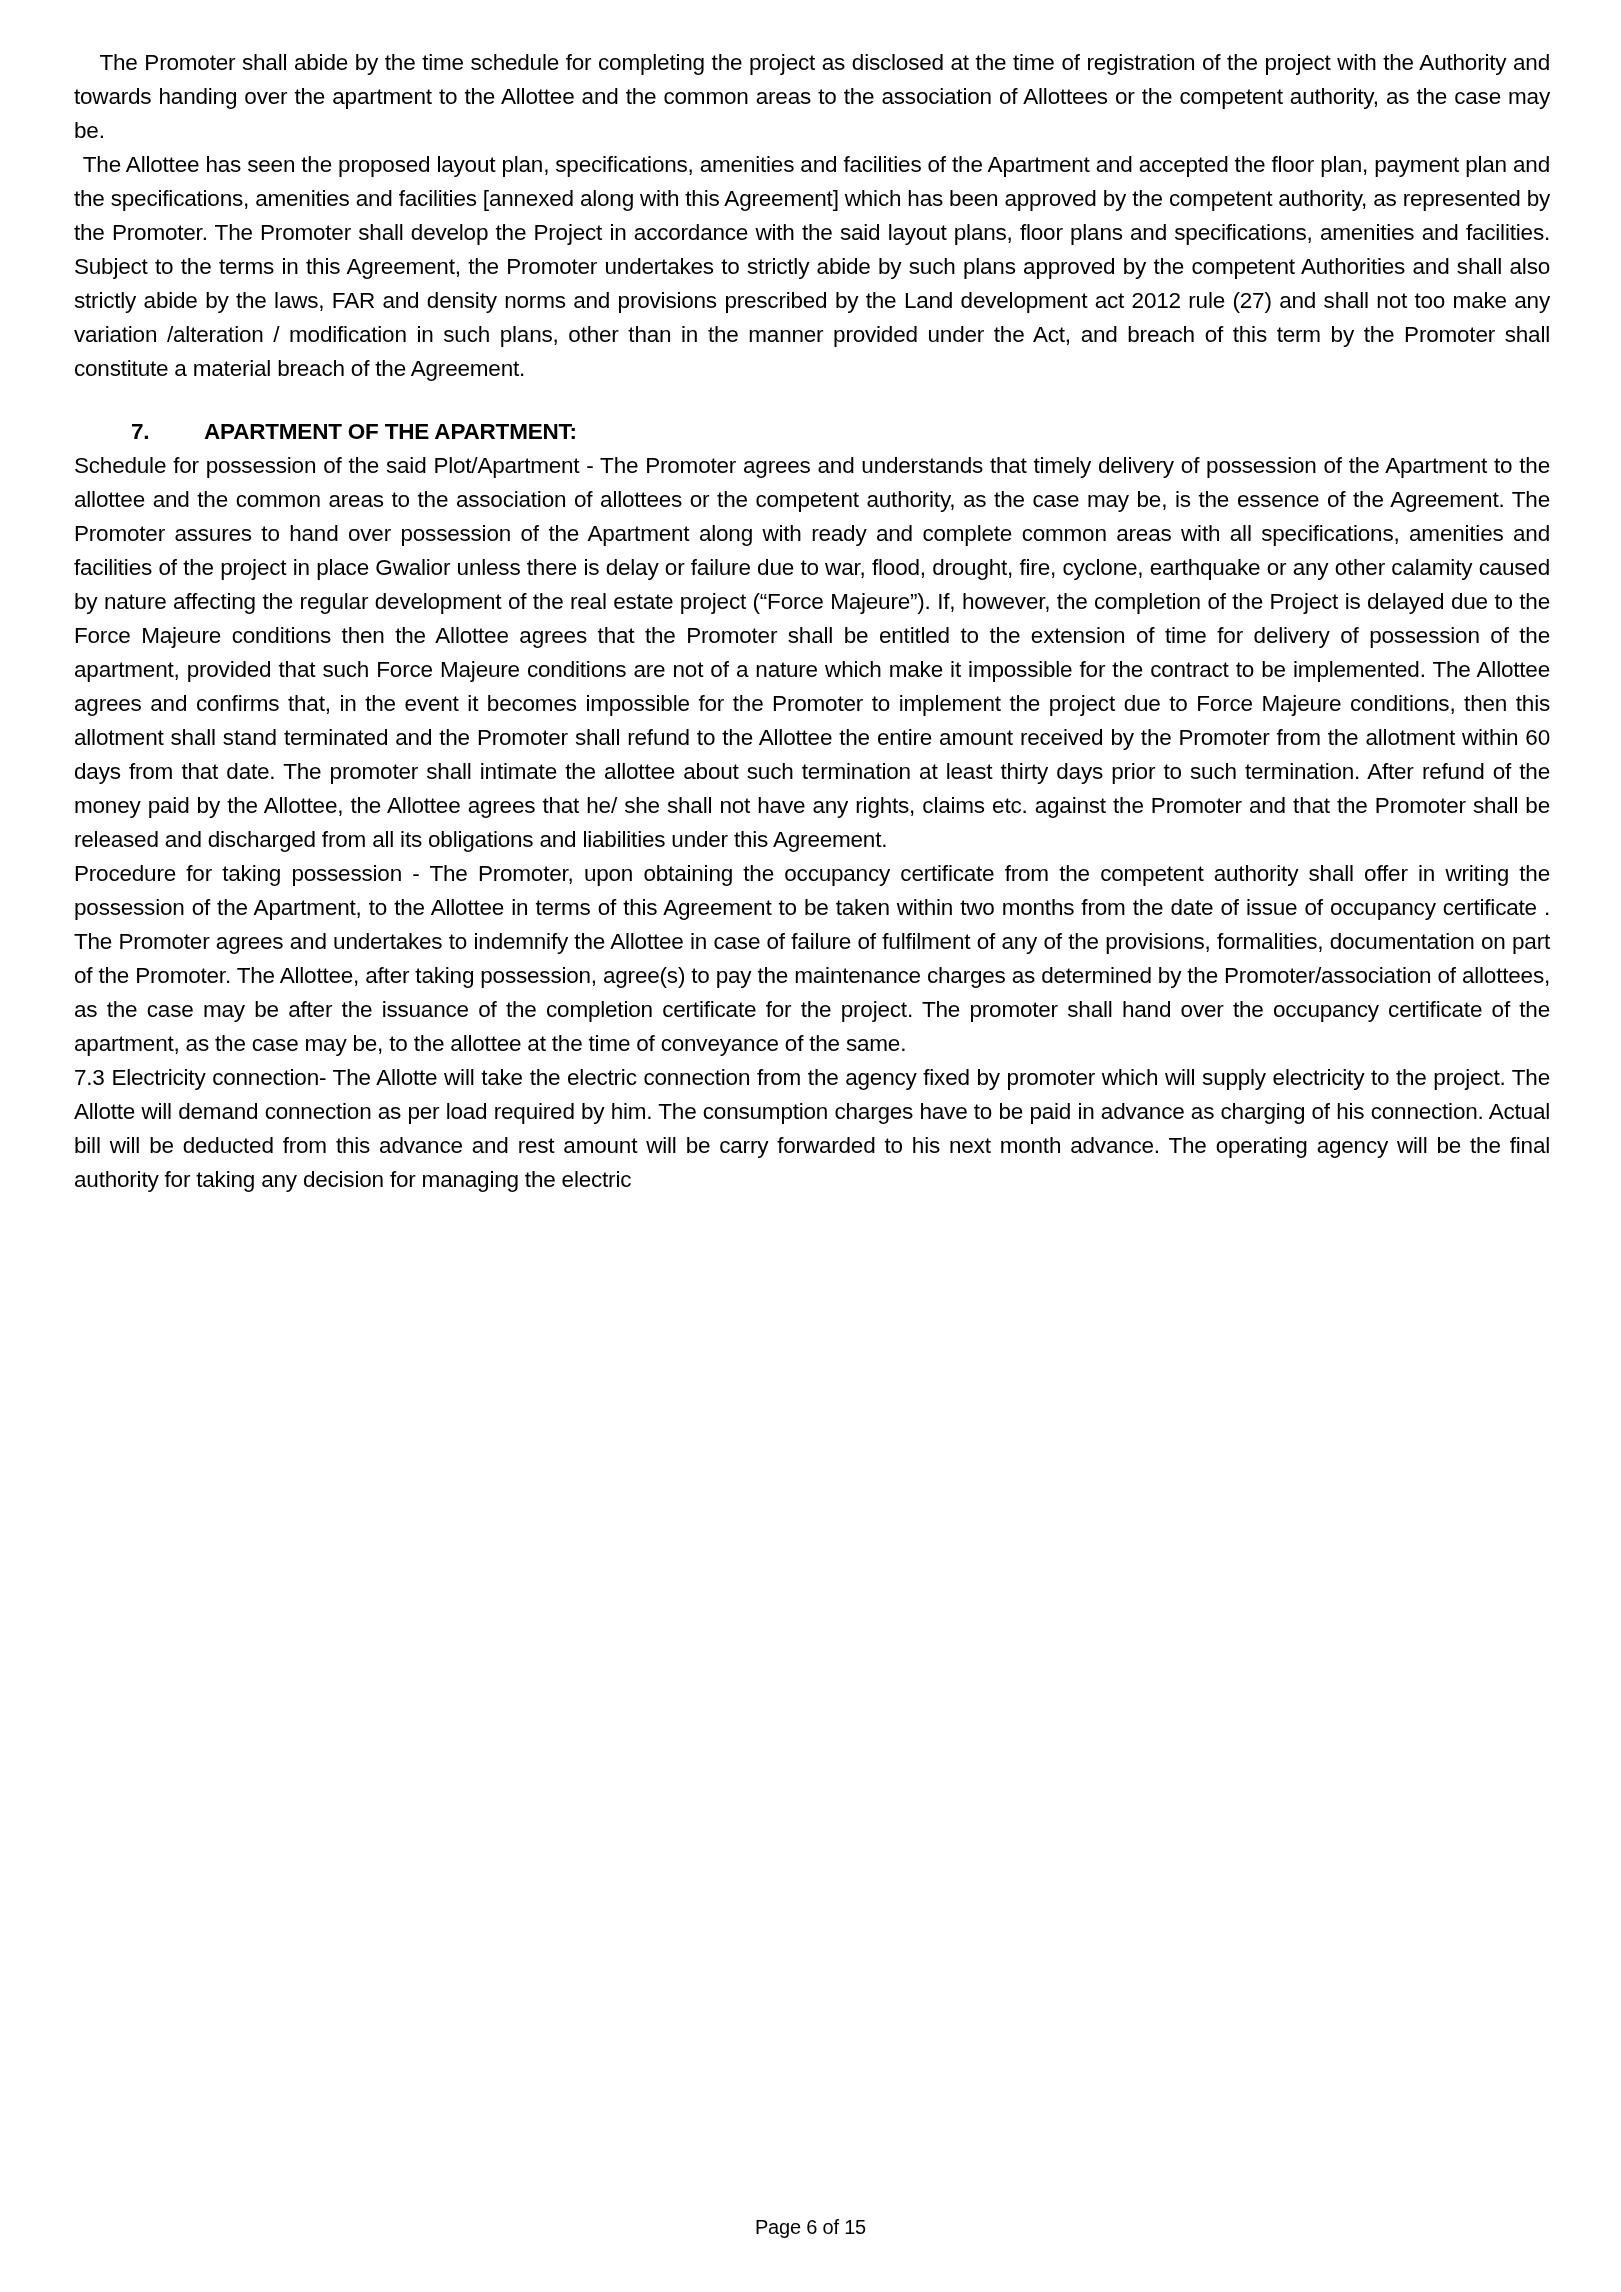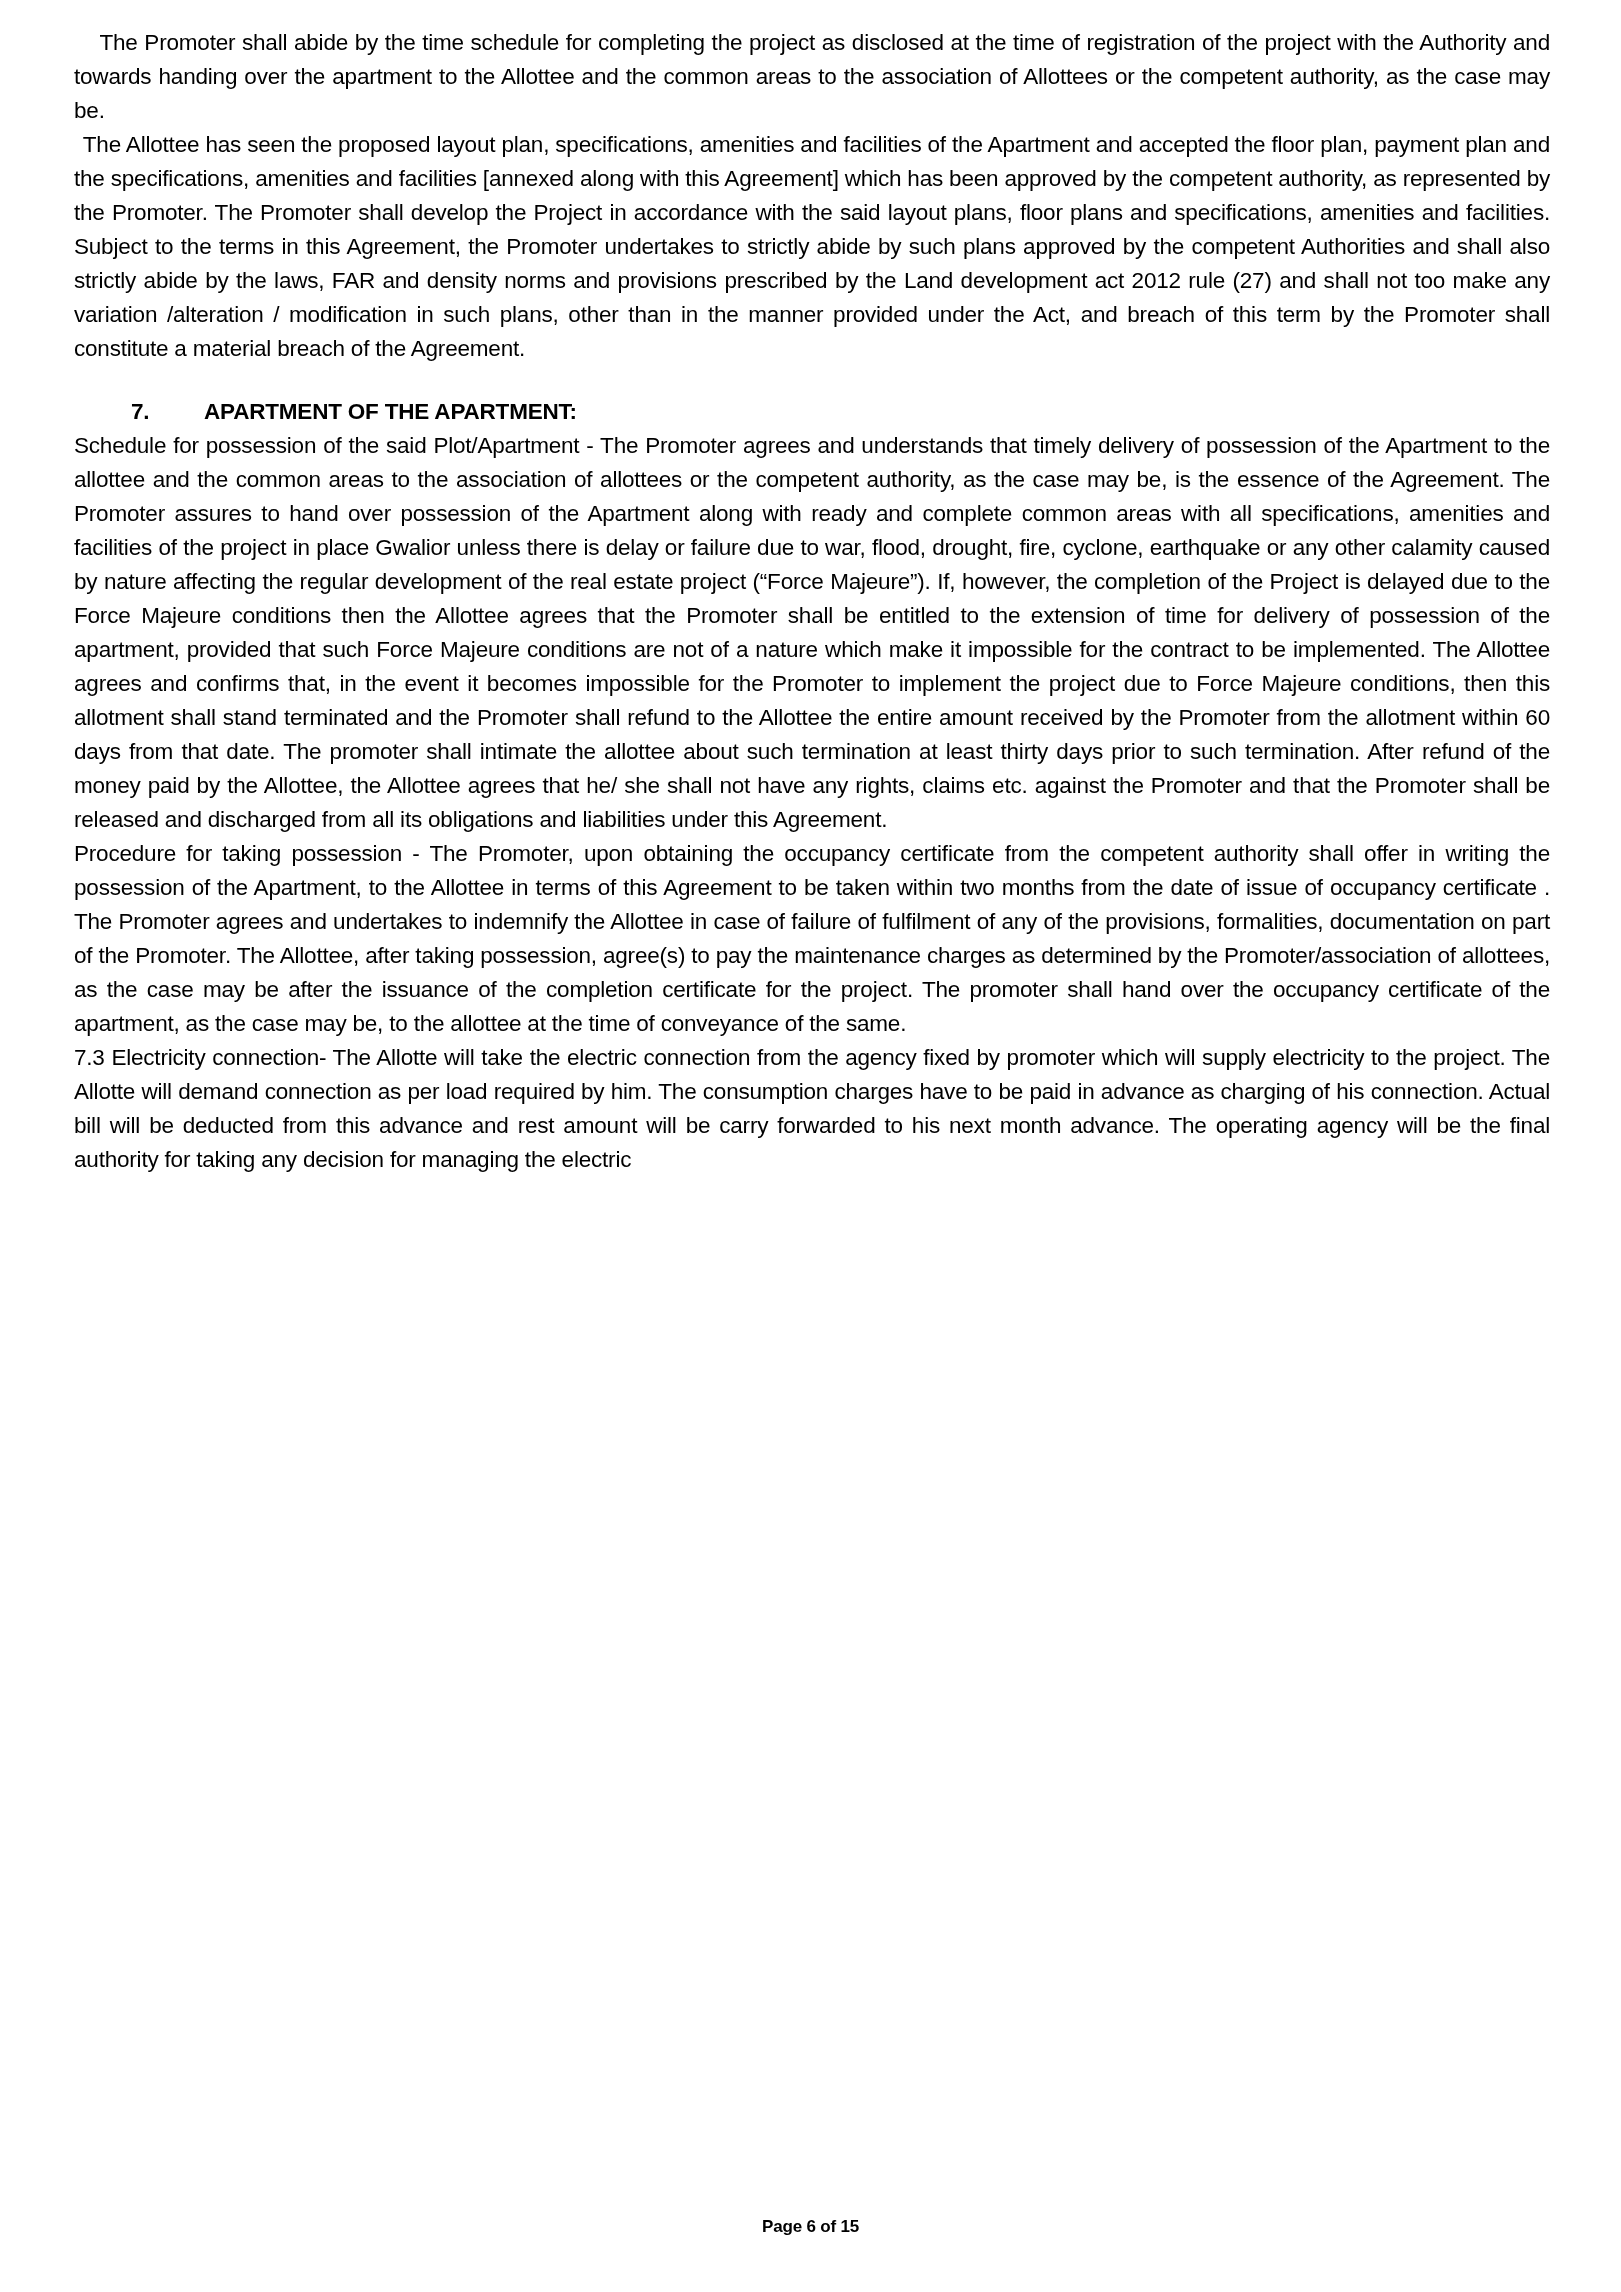--- a/index.html
+++ b/index.html
@@ -33,33 +33,33 @@
   }
 
   
   .h7 { margin-top: 29px; }
   .num7 {
     display: inline-block;
     margin-left: 57px;
     width: 73px;
   }
 
-  .p-time { text-indent: 25.5px; }
+  .p-time { text-indent: 25.5px; margin-top: 20px; }
 
   .h-construction { margin-top: 39px; }
   .p-construction { text-indent: 8.8px; }
 
   .footer {
     position: absolute;
     top: 2210px;
     left: 0;
     width: 100%;
     text-align: center;
-    font-weight: bold;
-    font-size: 17px;
+    font-weight: normal;
+    font-size: 20px;
   }
 </style>
 </head>
 <body>
 
 <div class="page">
 
   <section>
     <p class="just p-time">The Promoter shall abide by the time schedule for completing the project as disclosed at the time of registration of the project with the Authority and towards handing over the apartment to the Allottee and the common areas to the association of Allottees or the competent authority, as the case may be.</p>
   </section>

